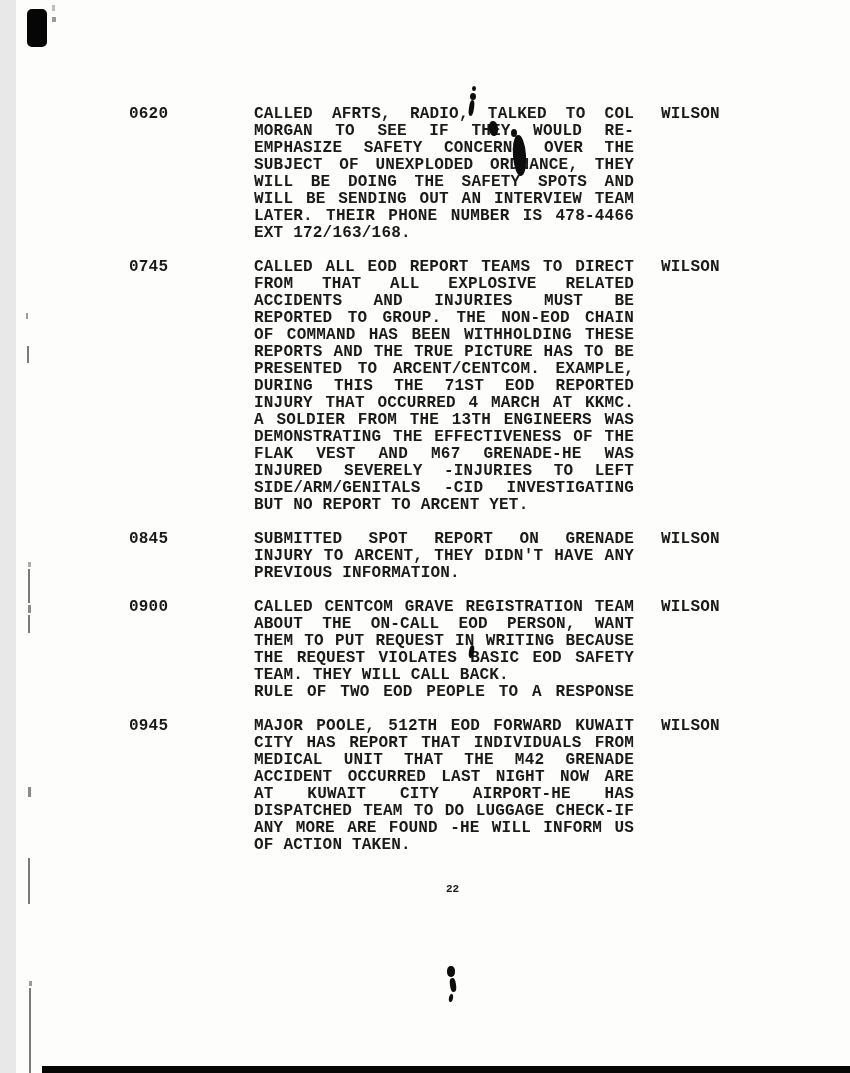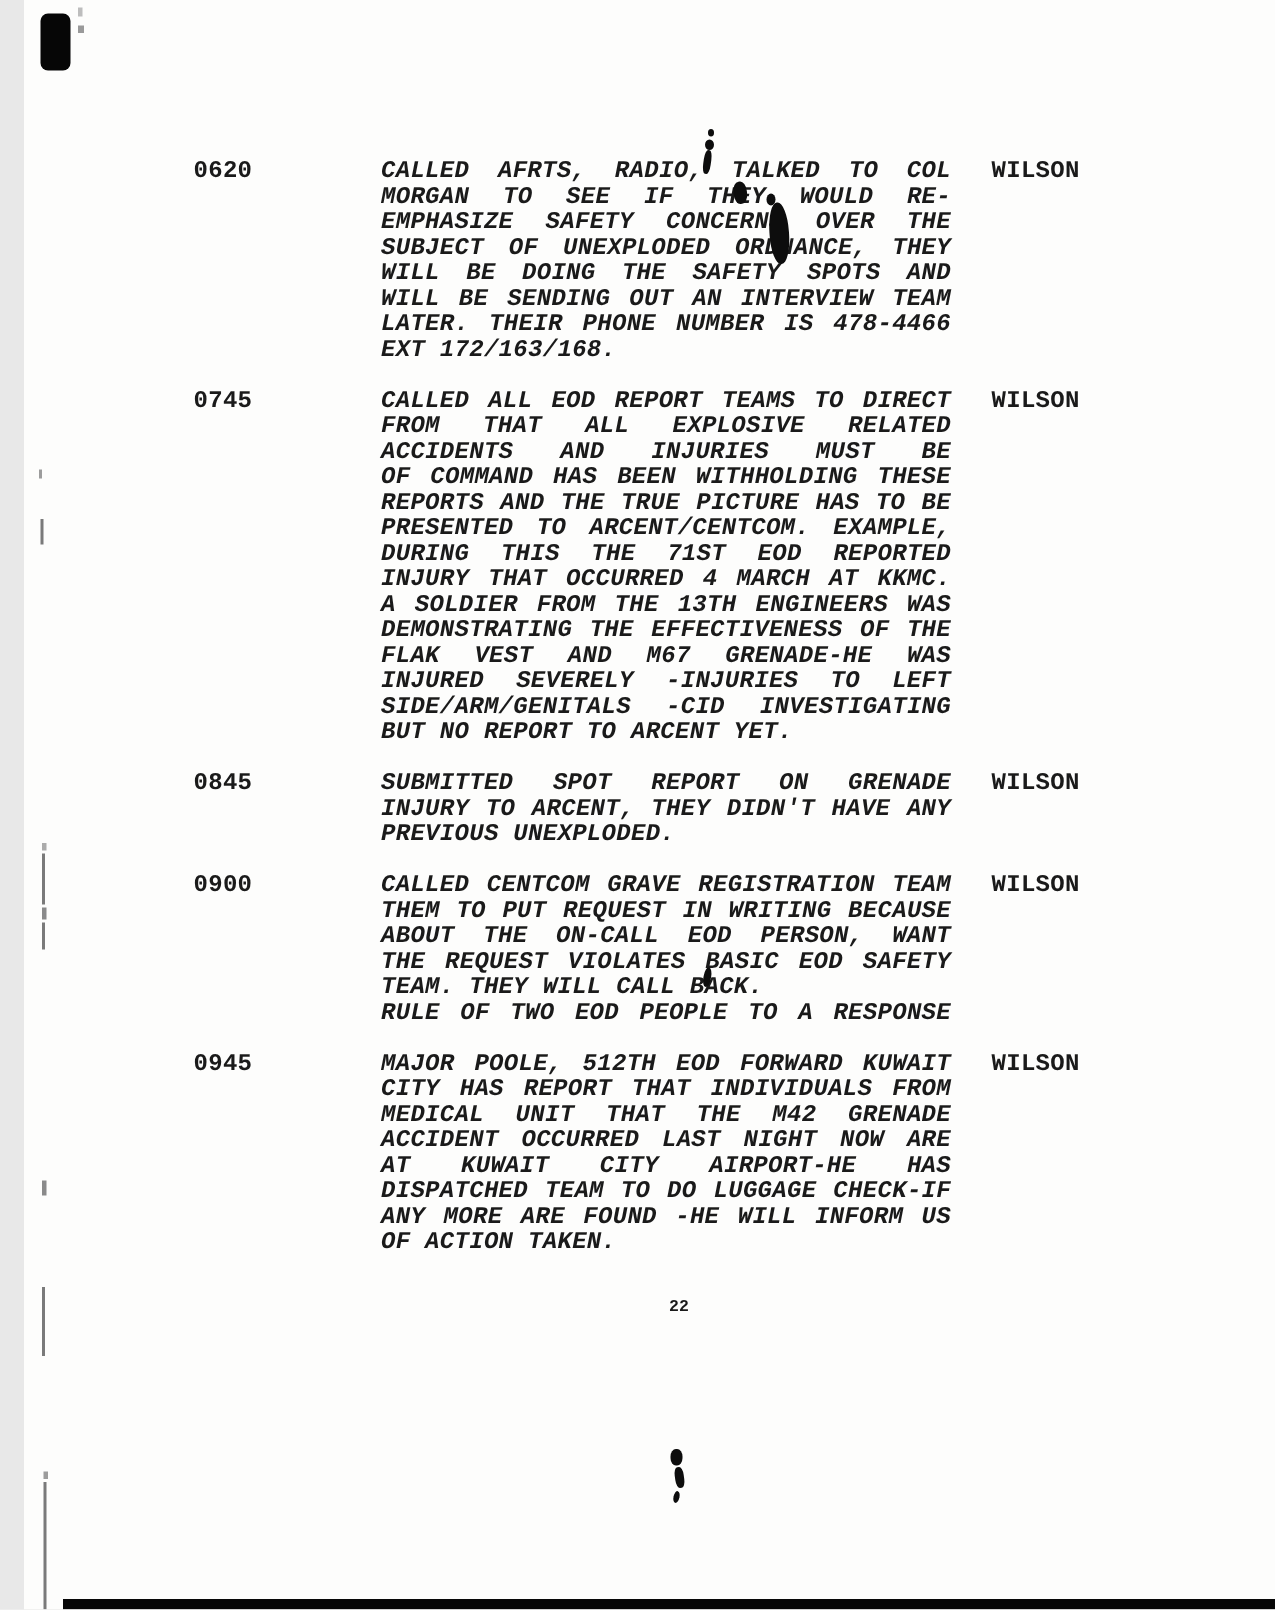--- a/index.html
+++ b/index.html
@@ -24,21 +24,20 @@
     line-height:17px;
     font-weight:700;
     letter-spacing:0.2px;
   }
   .time{width:125px;flex:0 0 125px;}
   .body{width:380px;flex:0 0 380px;}
   .line{
     text-align:justify;
     text-align-last:justify;
     white-space:nowrap;
-    font-style:italic;
   }
   .line.last{
     text-align-last:left;
   }
   .officer{margin-left:27px;white-space:nowrap;}
   .page-number{
     margin-top:27px;
     margin-left:317px;
     font-size:11px;
     font-weight:700;
@@ -76,49 +75,50 @@
           <div class="line last">EXT 172/163/168.</div>
         </div>
         <div class="officer">WILSON</div>
       </div>
       <div class="entry">
         <div class="time">0745</div>
         <div class="body">
           <div class="line">CALLED ALL EOD REPORT TEAMS TO DIRECT</div>
           <div class="line">FROM THAT ALL EXPLOSIVE RELATED</div>
           <div class="line">ACCIDENTS AND INJURIES MUST BE</div>
+          <div class="line">REPORTED TO GROUP. THE NON-EOD CHAIN</div>
           <div class="line">OF COMMAND HAS BEEN WITHHOLDING THESE</div>
           <div class="line">REPORTS AND THE TRUE PICTURE HAS TO BE</div>
           <div class="line">PRESENTED TO ARCENT/CENTCOM. EXAMPLE,</div>
           <div class="line">DURING THIS THE 71ST EOD REPORTED</div>
           <div class="line">INJURY THAT OCCURRED 4 MARCH AT KKMC.</div>
           <div class="line">A SOLDIER FROM THE 13TH ENGINEERS WAS</div>
           <div class="line">DEMONSTRATING THE EFFECTIVENESS OF THE</div>
           <div class="line">FLAK VEST AND M67 GRENADE-HE WAS</div>
           <div class="line">INJURED SEVERELY -INJURIES TO LEFT</div>
           <div class="line">SIDE/ARM/GENITALS -CID INVESTIGATING</div>
           <div class="line last">BUT NO REPORT TO ARCENT YET.</div>
         </div>
         <div class="officer">WILSON</div>
       </div>
       <div class="entry">
         <div class="time">0845</div>
         <div class="body">
           <div class="line">SUBMITTED SPOT REPORT ON GRENADE</div>
           <div class="line">INJURY TO ARCENT, THEY DIDN'T HAVE ANY</div>
-          <div class="line last">PREVIOUS UNEXPLODED.</div>
+          <div class="line last">PREVIOUS INFORMATION.</div>
         </div>
         <div class="officer">WILSON</div>
       </div>
       <div class="entry">
         <div class="time">0900</div>
         <div class="body">
           <div class="line">CALLED CENTCOM GRAVE REGISTRATION TEAM</div>
+          <div class="line">ABOUT THE ON-CALL EOD PERSON, WANT</div>
           <div class="line">THEM TO PUT REQUEST IN WRITING BECAUSE</div>
-          <div class="line">ABOUT THE ON-CALL EOD PERSON, WANT</div>
           <div class="line">THE REQUEST VIOLATES BASIC EOD SAFETY</div>
           <div class="line last">TEAM. THEY WILL CALL BACK.</div>
           <div class="line">RULE OF TWO EOD PEOPLE TO A RESPONSE</div>
         </div>
         <div class="officer">WILSON</div>
       </div>
       <div class="entry">
         <div class="time">0945</div>
         <div class="body">
           <div class="line">MAJOR POOLE, 512TH EOD FORWARD KUWAIT</div>

